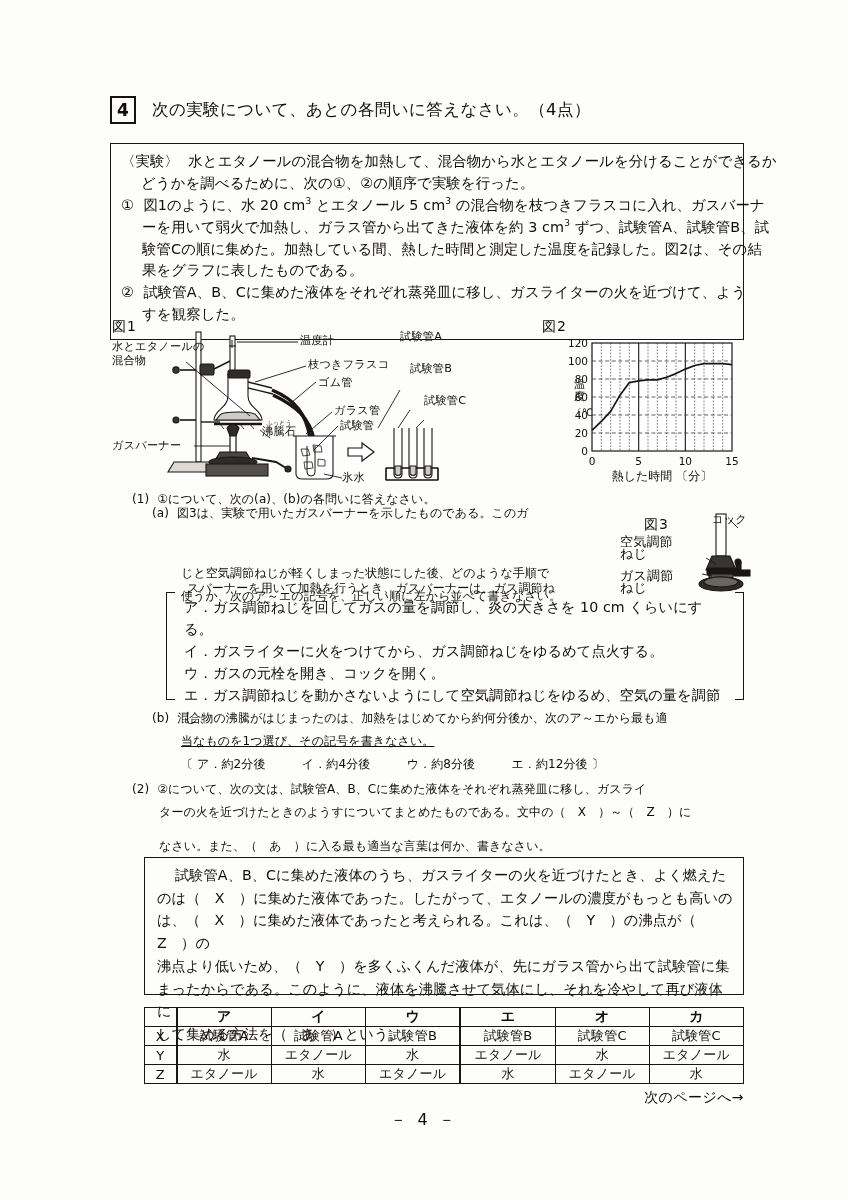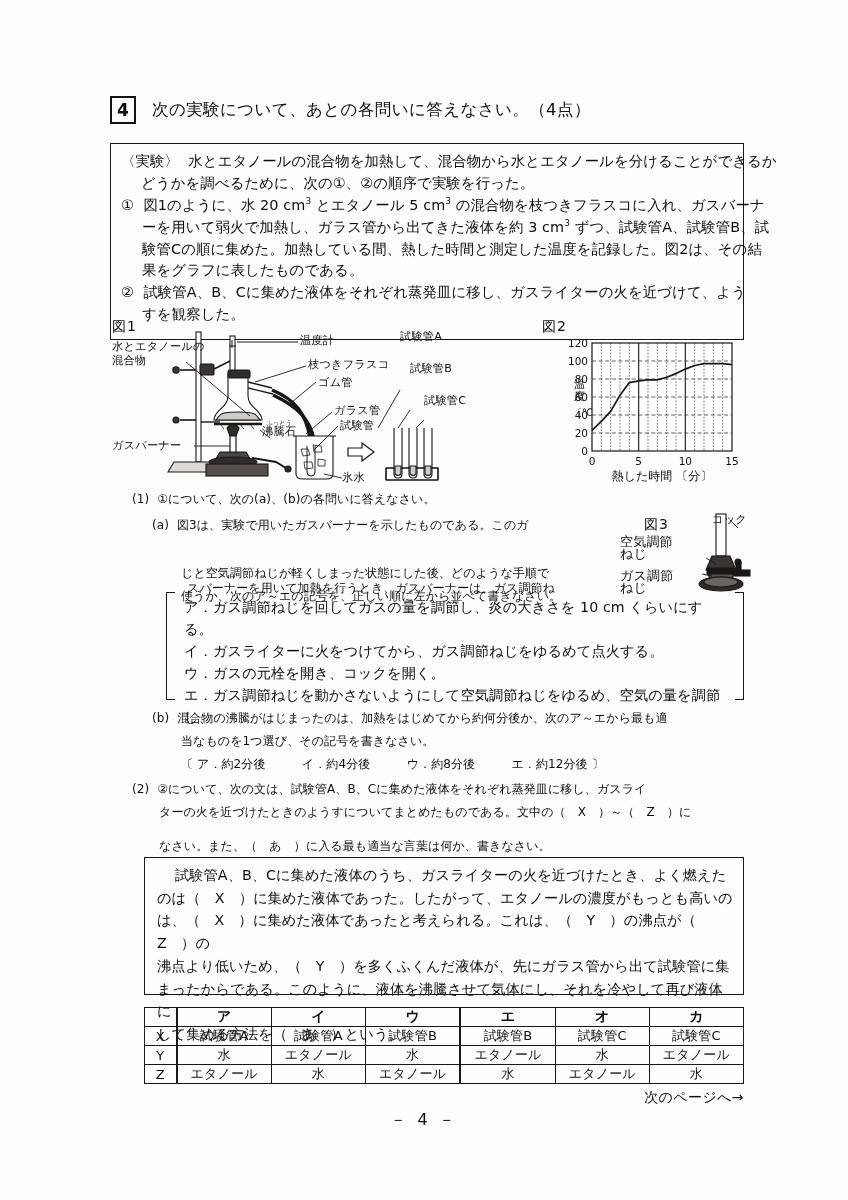--- a/index.html
+++ b/index.html
@@ -351,21 +351,21 @@
 
       <text x="122" y="150" font-size="12" text-anchor="middle" font-family="DejaVu Sans, sans-serif" fill="#100d0c">熱した時間 〔分〕</text>
     </svg>
 
   </div>
 
   <div class="qtext" style="left:132px; top:490px;">
     <span>(1)</span>&nbsp;&nbsp;<span>①について、次の(a)、(b)の各問いに答えなさい。</span>
   </div>
 
-  <div class="qtext" style="left:152px; top:516px;">
+  <div class="qtext" style="left:152px; top:504px;">
     <span>(a)</span>&nbsp;&nbsp;<span>図3は、実験で用いたガスバーナーを示したものである。このガ</span>
   </div>
   <div class="qtext" style="left:187px; top:541px;margin-top:38px;">スバーナーを用いて加熱を行うとき、ガスバーナーは、ガス調節ね</div>
   <div class="qtext" style="left:181px; top:564px;">じと空気調節ねじが軽くしまった状態にした後、どのような手順で</div>
   <div class="qtext" style="left:181px; top:587px;">使うか、次のア～エの記号を、正しい順に左から並べて書きなさい。</div>
 
   <div class="fig-label" style="position:absolute; left:644px; top:516px;">図3</div>
   <svg class="fig3-svg" style="left:690px; top:512px;" width="64" height="86" viewBox="0 0 64 86">
     <g class="gline" stroke-width="1.1">
 
@@ -410,21 +410,21 @@
       </div>
       <div>
         <span>エ．</span><span>ガス調節ねじを動かさないようにして空気調節ねじをゆるめ、空気の量を調節し、</span>
       </div>
     </div>
   </div>
 
   <div class="qtext" style="left:152px; top:709px;">
     <span>(b)</span>&nbsp;&nbsp;<span>混合物の沸騰がはじまったのは、加熱をはじめてから約何分後か、次のア～エから最も適</span>
   </div>
-  <div class="qtext" style="left:181px; top:732px;">当なものを1つ選び、その記号を書きなさい。</div>
+  <div class="qtext" style="left:181px; top:732px;text-decoration:underline;">当なものを1つ選び、その記号を書きなさい。</div>
   <div class="qtext" style="left:181px; top:755px;">〔 ア．約2分後　　　イ．約4分後　　　ウ．約8分後　　　エ．約12分後 〕</div>
 
   <div class="qtext" style="left:132px; top:780px;">
     <span>(2)</span>&nbsp;&nbsp;<span>②について、次の文は、試験管A、B、Cに集めた液体をそれぞれ蒸発皿に移し、ガスライ</span>
   </div>
   <div class="qtext" style="left:159px; top:803px;">ターの火を近づけたときのようすについてまとめたものである。文中の（　X　）～（　Z　）に</div>
   <div class="qtext" style="left:159px; top:836px; top:837px;">なさい。また、（　あ　）に入る最も適当な言葉は何か、書きなさい。</div>
 
   <div class="stmt-box">
     <div class="first">試験管A、B、Cに集めた液体のうち、ガスライターの火を近づけたとき、よく燃えた</div>

